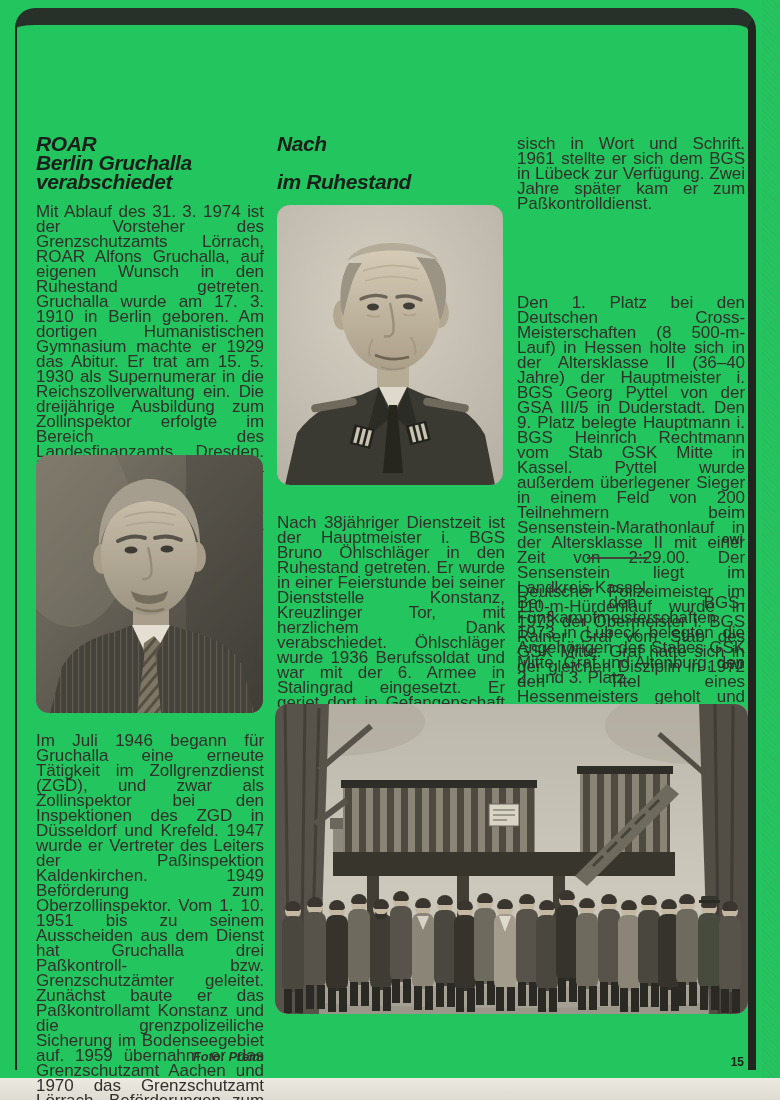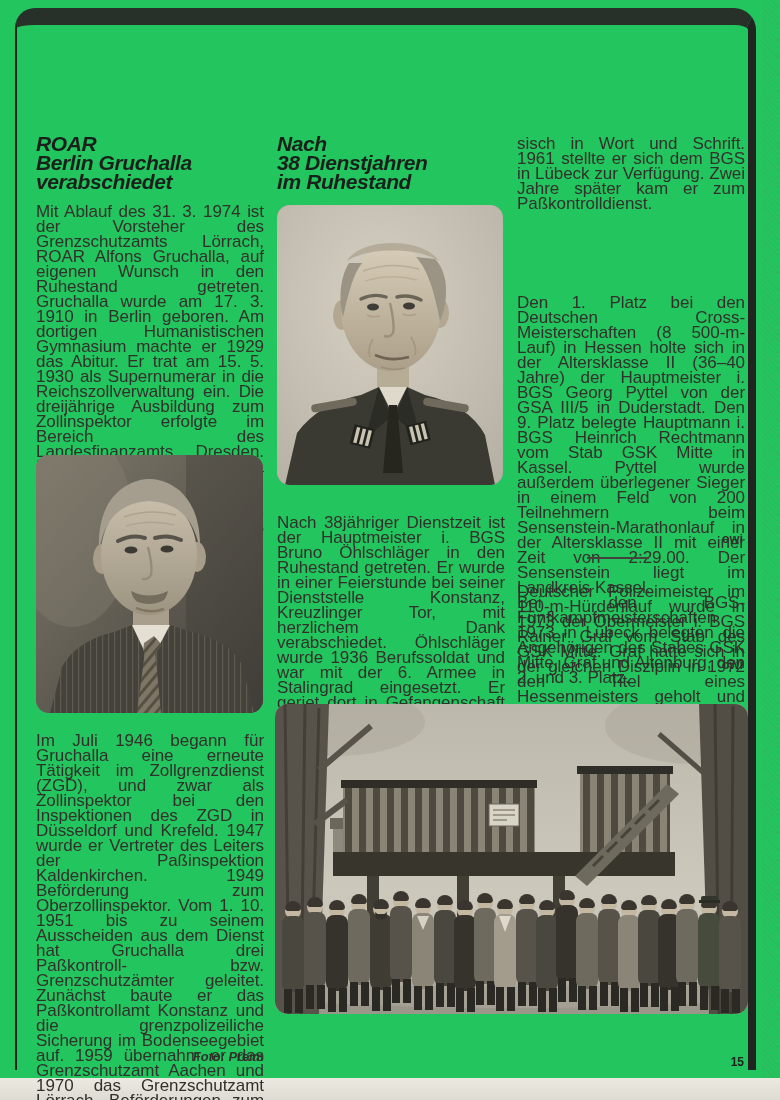--- a/index.html
+++ b/index.html
@@ -105,21 +105,21 @@
     </div>
 
     <div class="body-text" style="top:733px">
       <p>Im Juli 1946 begann für Gruchalla eine erneute Tätigkeit im Zollgrenzdienst (ZGD), und zwar als Zollinspektor bei den Inspektionen des ZGD in Düsseldorf und Krefeld. 1947 wurde er Vertreter des Leiters der Paßinspektion Kaldenkirchen. 1949 Beförderung zum Oberzollinspektor. Vom 1. 10. 1951 bis zu seinem Ausscheiden aus dem Dienst hat Gruchalla drei Paßkontroll- bzw. Grenzschutzämter geleitet. Zunächst baute er das Paßkontrollamt Konstanz und die grenzpolizeiliche Sicherung im Bodenseegebiet auf. 1959 übernahm er das Grenzschutzamt Aachen und 1970 das Grenzschutzamt Lörrach. Beförderungen zum Regierungsamtmann, Regierungsoberamtmann und Regierungsoberamtsrat erfolgten 1956, 1966 und 1971. Am 21. 3. 1974 händigte Dr. Troschke, der Vertreter des erkrankten Leiters der Grenzschutzdirektion, Gruchalla die Urkunde über die Versetzung in den Ruhestand aus.</p>
     </div>
     <div class="credit" style="top:1049px">Foto: Preim</div>
   </div>
 
   <div class="col" id="col2">
     <h2 class="headline" style="top:134px"><span>Nach</span><br>
-      <span>38 Dienstjahren</span><br>
+      <br>
       <span>im Ruhestand</span></h2>
 
     <div class="photo" style="left:0; top:205px; width:226px; height:280px">
       <svg viewBox="0 0 226 280" width="226" height="280">
         <defs>
           <radialGradient id="p2bg" cx="0.45" cy="0.35" r="0.9">
             <stop offset="0" stop-color="#d5d0c2"></stop>
               <stop offset="1" stop-color="#b2ada0"></stop>
           </radialGradient>
           <linearGradient id="p2skin" x1="0" y1="0" x2="0" y2="1">

